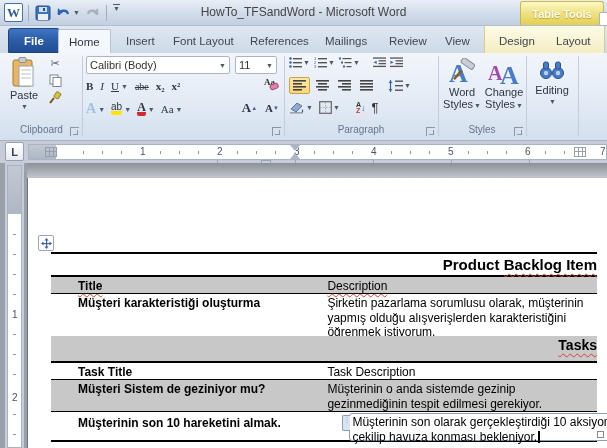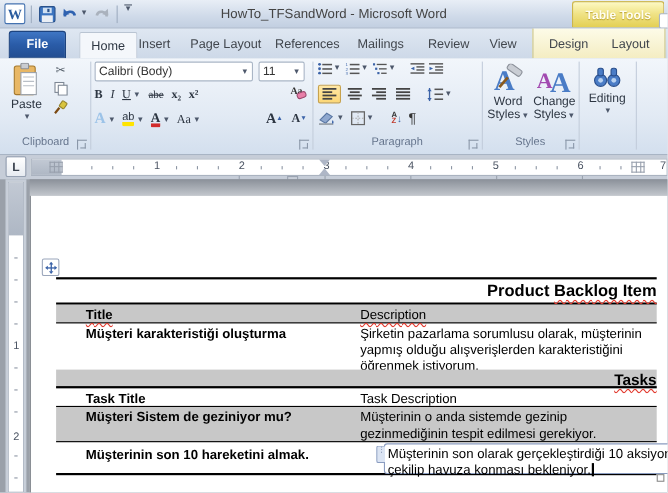--- a/index.html
+++ b/index.html
@@ -161,23 +161,23 @@
       </span>
     </div>
     <div class="title-text">HowTo_TFSandWord - Microsoft Word</div>
     <div class="ctx-chip">Table Tools</div>
     <div class="mini-box"></div>
   </div>
 
   <div id="tabrow">
     <div class="ctx-wash"></div>
     <div class="tab filetab">File</div>
-    <div class="tab active" style="left:72px;">Home</div>
+    <div class="tab active" style="left:58px;">Home</div>
     <div class="tab" style="left:116px;">Insert</div>
-    <div class="tab" style="left:163px;">Page Layout</div>
+    <div class="tab" style="left:163px;">Font Layout</div>
     <div class="tab" style="left:240px;">References</div>
     <div class="tab" style="left:315px;">Mailings</div>
     <div class="tab" style="left:379px;">Review</div>
     <div class="tab" style="left:435px;">View</div>
     <div class="tab" style="left:546px;">Layout</div>
     <div class="tab" style="left:489px;">Design</div>
   </div>
 
   <div id="ribbon">
 
@@ -528,21 +528,21 @@
         <div class="trow gray bb1" style="height:17px;">
           <div class="cell1 t12 b"><span class="sq">Title</span></div>
           <div class="cell2 t12"><span class="sq">Description</span></div>
         </div>
 
         <div class="trow" style="height:42px;">
           <div class="cell1 t12 b"><span>Müşteri karakteristiği oluşturma</span></div>
           <div class="cell2 t12"><span>Şirketin pazarlama sorumlusu olarak, müşterinin yapmış olduğu alışverişlerden karakteristiğini öğrenmek istiyorum.</span></div>
         </div>
 
-        <div class="trow gray bb2" style="height:17px;">
+        <div class="trow gray bb2" style="height:27px;">
           <div class="heading" style="font-size:14px; padding:1px 0 0 0;"><span class="sq">Tasks</span></div>
         </div>
 
         <div class="trow bb1" style="height:17px;">
           <div class="cell1 t12 b"><span class="sq">Task Title</span></div>
           <div class="cell2 t12"><span class="sq">Task Description</span></div>
         </div>
 
         <div class="trow gray bb1" style="height:32px;">
           <div class="cell1 t12 b"><span>Müşteri Sistem de geziniyor mu?</span></div>

